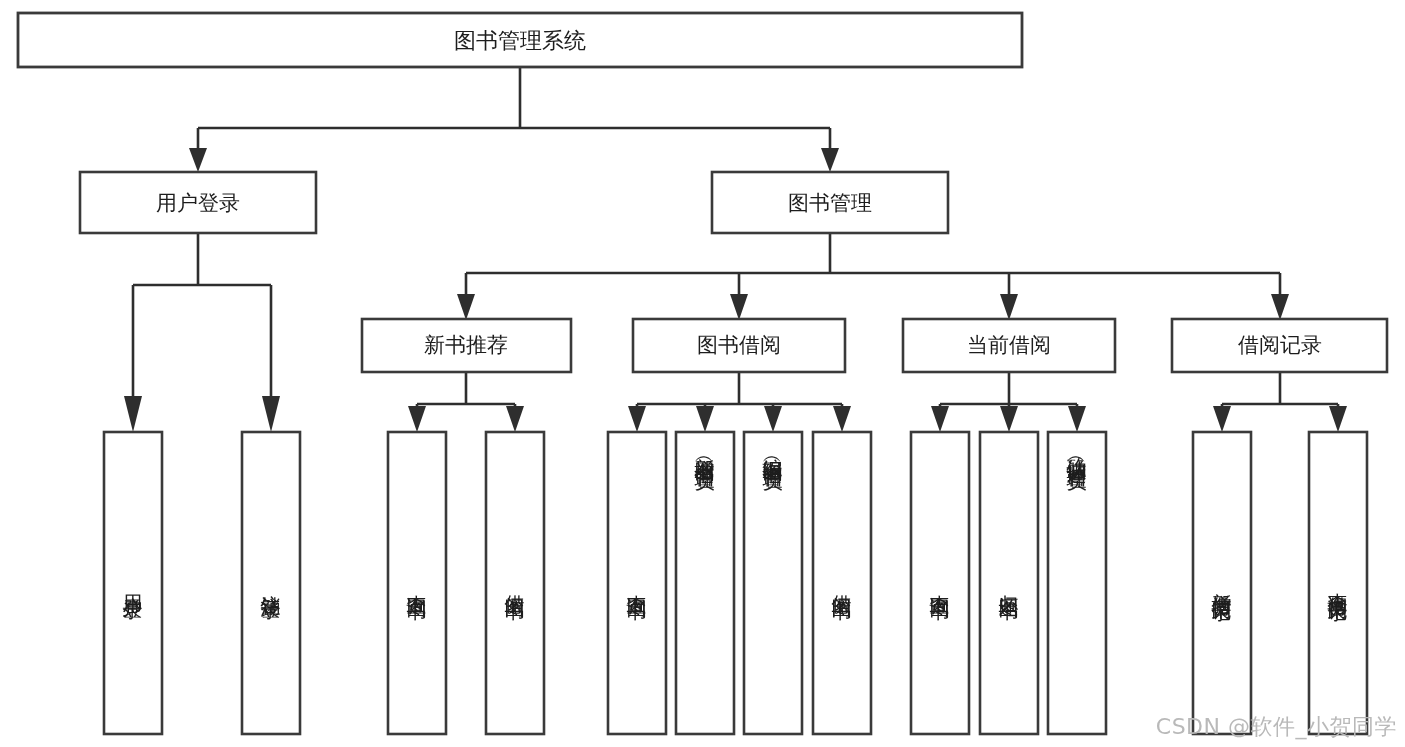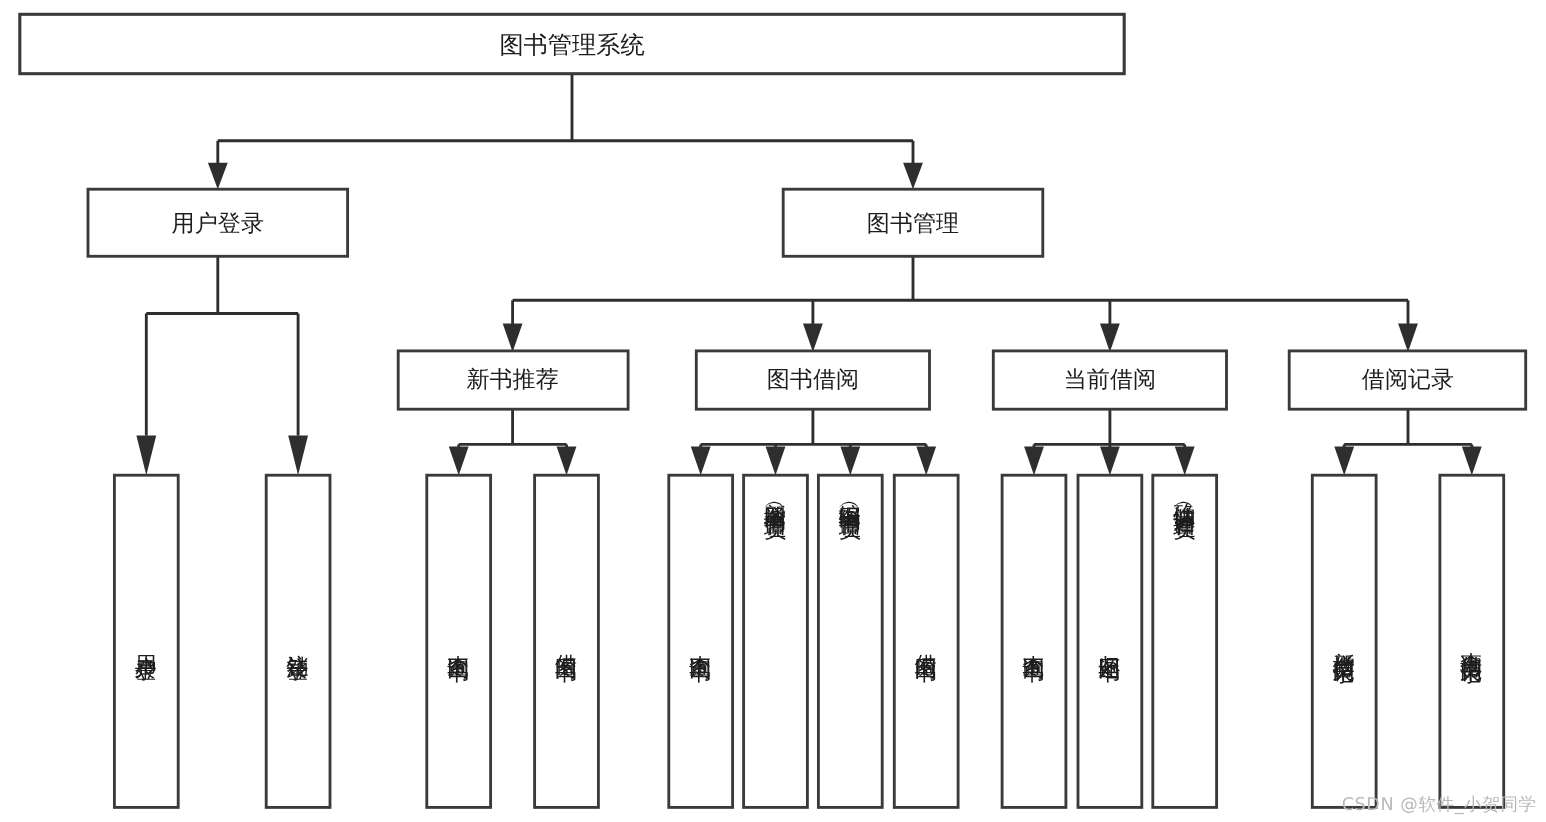--- a/index.html
+++ b/index.html
@@ -69,21 +69,21 @@
     color: #1d1d1d;
     font-family: "DejaVu Sans", "Liberation Sans", sans-serif;
     line-height: 1;
     pointer-events: none;
     white-space: nowrap;
   }
   .watermark {
     position: absolute;
     right: 8px;
     bottom: 5px;
-    font-size: 16px;
+    font-size: 22px;
     color: #b9b9b9;
     font-family: "DejaVu Sans", "Liberation Sans", sans-serif;
     letter-spacing: 0.5px;
     user-select: none;
   }
 </style>
 </head>
 <body>
 
 <div id="diagram-root">

